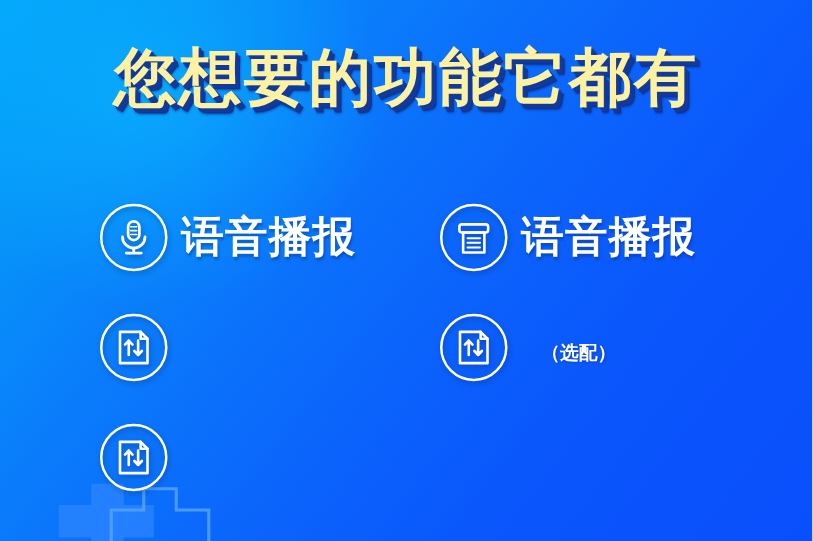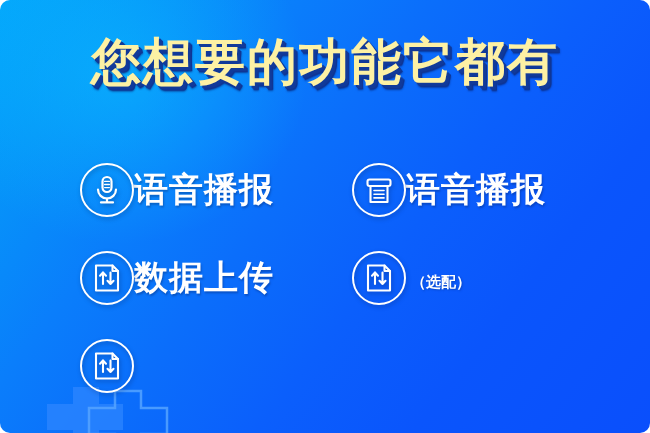--- a/index.html
+++ b/index.html
@@ -5,31 +5,30 @@
   html, body {
     margin: 0;
     padding: 0;
     background: #ffffff;
   }
   #poster {
     position: relative;
     width: 650px;
     height: 433px;
     overflow: hidden;
-    font-family: Liberation Serif, serif;
+    font-family: Liberation Sans, sans-serif;
     background:
       linear-gradient(128deg,
         #03a6fb 0%,
         #0694f9 14%,
         #0a7efb 30%,
         #0b6efb 44%,
         #0b5ffc 60%,
         #0a55fc 76%,
         #0a4ffc 100%);
-    border-radius: 10px;
   }
   
   #poster::before {
     content: "";
     position: absolute;
     left: -140px;
     top: -160px;
     width: 520px;
     height: 470px;
     border-radius: 50%;
@@ -74,20 +73,21 @@
     top: 146px;
     width: 520px;
     display: grid;
     grid-template-columns: 272px 248px;
     grid-auto-rows: 88px;
     align-items: center;
   }
   .feature {
     display: flex;
     align-items: center;
+    gap: 11px;
   }
   .icon-circle {
     width: 54px;
     height: 54px;
     flex: 0 0 54px;
     border-radius: 50%;
     border: 2.5px solid #ffffff;
     box-sizing: border-box;
     display: flex;
     align-items: center;
@@ -104,21 +104,21 @@
     color: #ffffff;
     letter-spacing: 1px;
     white-space: nowrap;
     text-shadow: 1px 2px 2px rgba(5,35,100,0.35);
   }
   .feature-note {
     font-size: 15px;
     font-weight: bold;
     color: #ffffff;
     white-space: nowrap;
-    margin-left: 5px;
+    margin-left: 16px;
     align-self: center;
     padding-top: 9px;
     text-shadow: 1px 1px 2px rgba(5,35,100,0.35);
   }
 </style>
 </head>
 <body>
 
 <div id="poster">
 
@@ -162,21 +162,20 @@
 
     <div class="feature">
       <span class="icon-circle">
         <svg width="34" height="34" viewBox="0 0 34 34" fill="none" stroke="#ffffff" stroke-width="2.1" stroke-linecap="round" stroke-linejoin="round">
           <path d="M6 4.5 h16.5 l5.5 5.5 v19.5 h-22 z"></path>
           <path d="M22.5 4.5 v5.5 h5.5"></path>
           <path d="M13 23 V11.5 M13 11.5 l-3 3.2 M13 11.5 l3 3.2"></path>
           <path d="M20.5 11.5 V23 M20.5 23 l-3 -3.2 M20.5 23 l3 -3.2"></path>
         </svg>
       </span>
-      <span class="feature-label">数据上传</span>
     </div>
 
     <div class="feature">
       <span class="icon-circle">
         <svg width="34" height="34" viewBox="0 0 34 34" fill="none" stroke="#ffffff" stroke-width="2.1" stroke-linecap="round" stroke-linejoin="round">
           <path d="M6 4.5 h16.5 l5.5 5.5 v19.5 h-22 z"></path>
           <path d="M22.5 4.5 v5.5 h5.5"></path>
           <path d="M13 23 V11.5 M13 11.5 l-3 3.2 M13 11.5 l3 3.2"></path>
           <path d="M20.5 11.5 V23 M20.5 23 l-3 -3.2 M20.5 23 l3 -3.2"></path>
         </svg>

